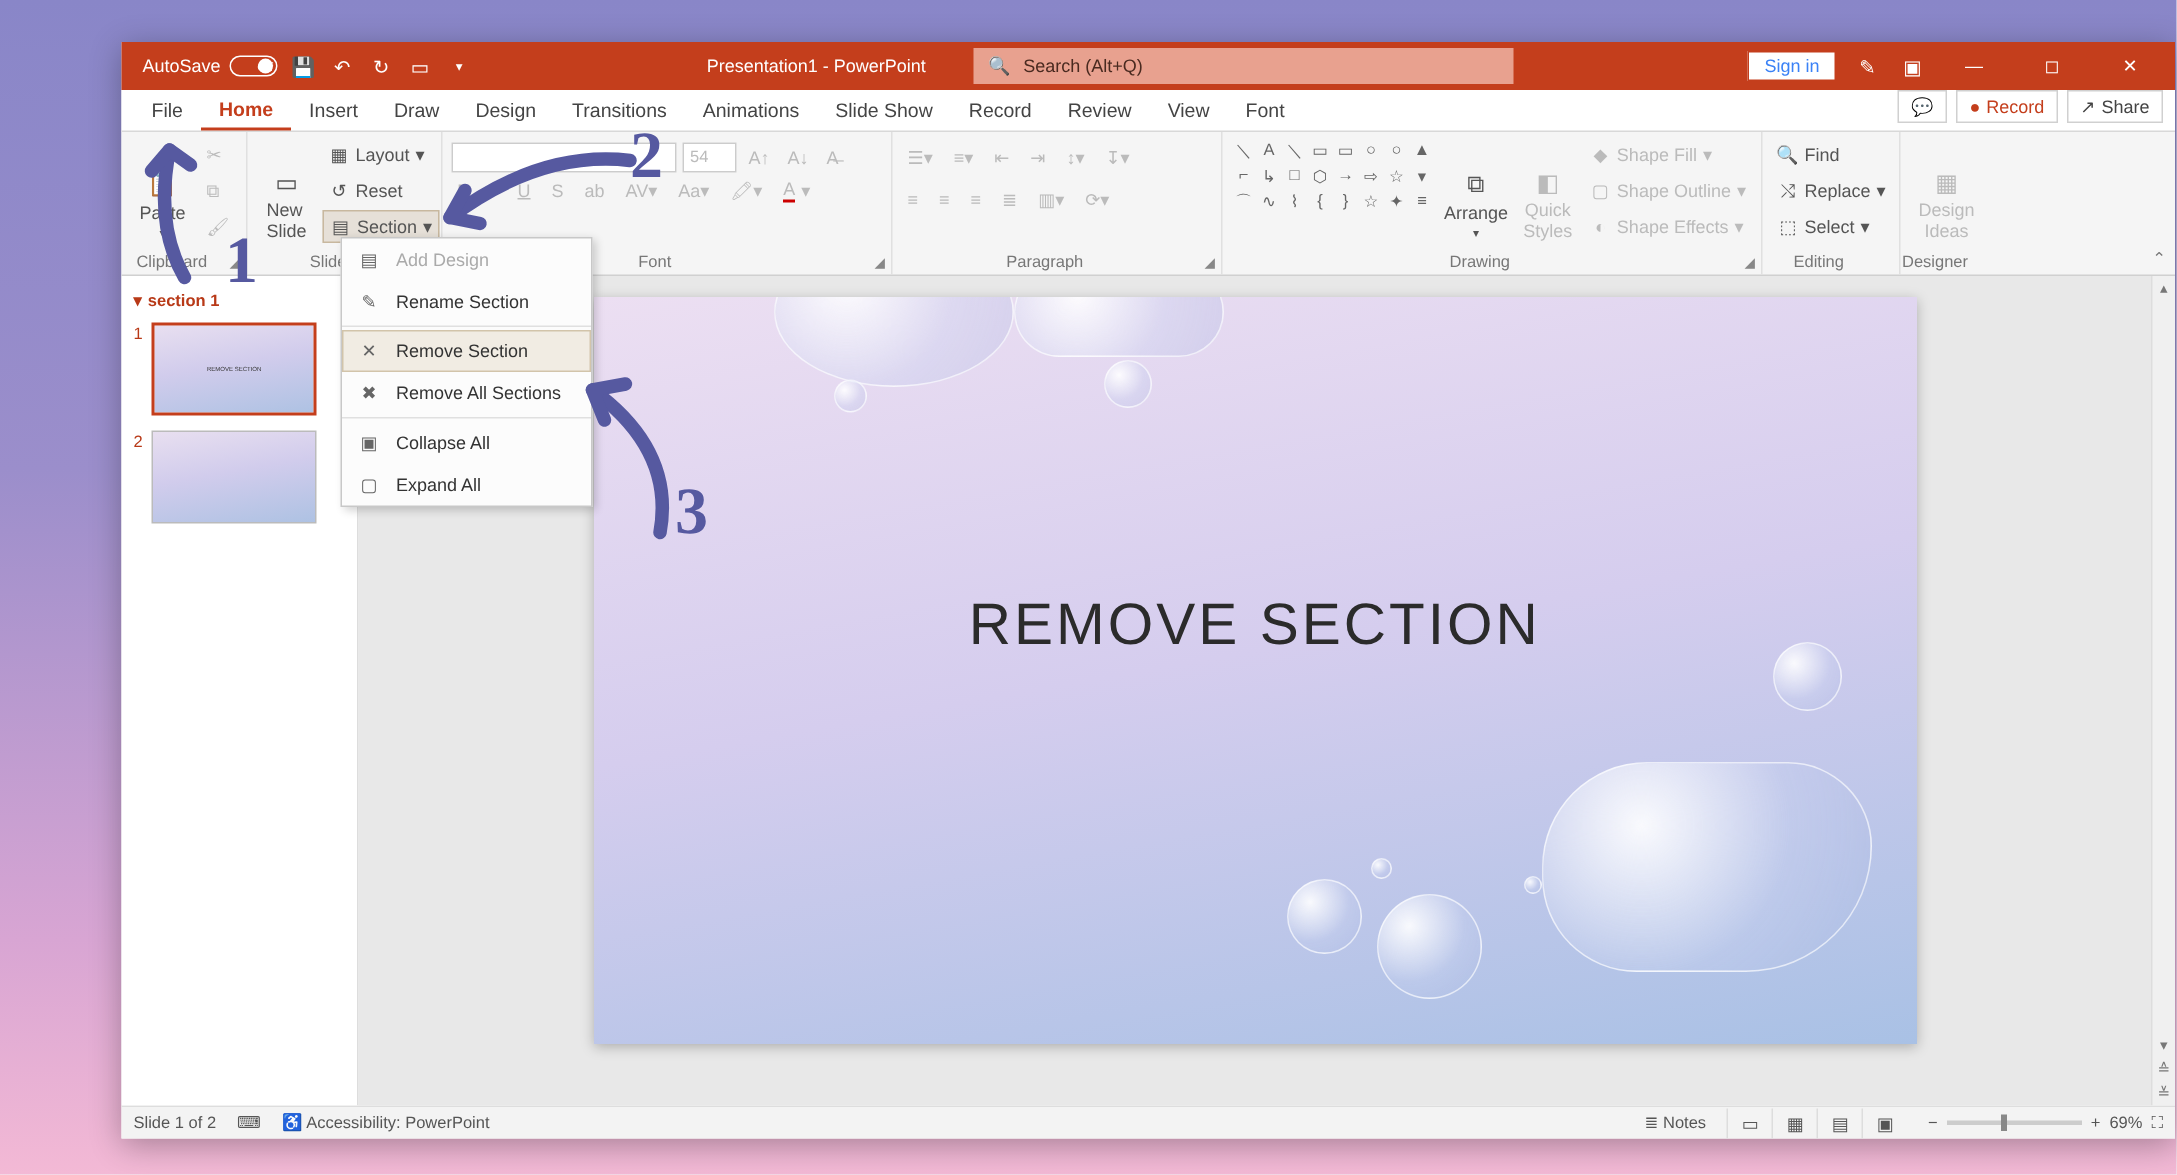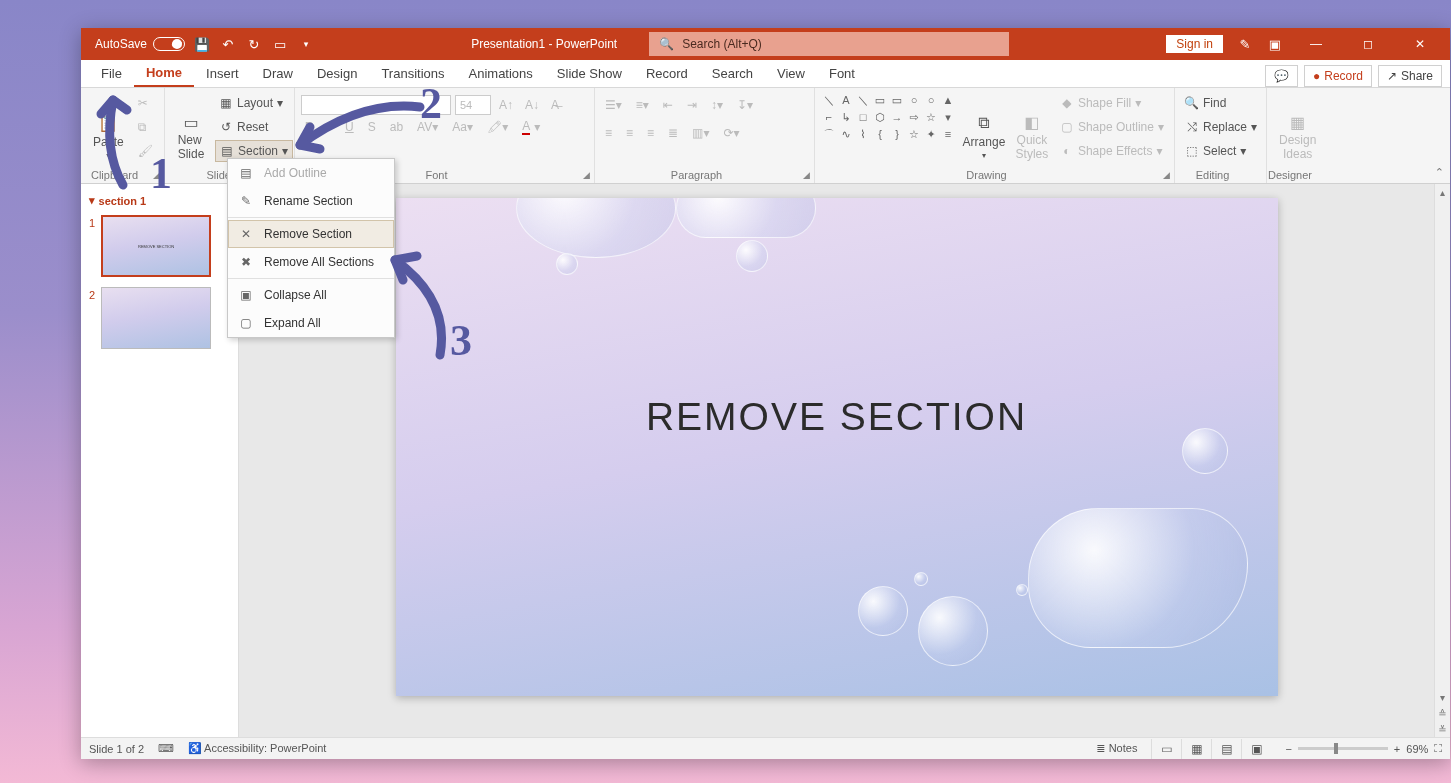--- a/index.html
+++ b/index.html
@@ -11,25 +11,25 @@
 .titlebar { height: 32px; background: #c43e1c; display: flex; align-items: center; color: #fff; font-size: 12px; }
 .titlebar .left { display: flex; align-items: center; gap: 8px; padding-left: 14px; }
 .autosave { display: flex; align-items: center; gap: 6px; }
 .toggle { width: 32px; height: 14px; border: 1px solid #fff; border-radius: 8px; display: flex; align-items: center; padding: 0 2px; font-size: 8px; justify-content: flex-end; }
 .toggle-knob { width: 10px; height: 10px; background: #fff; border-radius: 50%; margin-left: -10px; }
 .qat-icon { width: 18px; height: 18px; display: flex; align-items: center; justify-content: center; font-size: 13px; cursor: pointer; }
 .titlebar .center { flex: 1; display: flex; align-items: center; justify-content: center; gap: 32px; }
 .doc-title { font-size: 12px; }
 .search { background: #e8a18f; height: 24px; width: 360px; display: flex; align-items: center; padding: 0 10px; color: #4a2a20; gap: 8px; font-size: 12px; }
 .titlebar .right { display: flex; align-items: center; gap: 12px; padding-right: 10px; }
-.signin { background: #fff; color: #c2410c; padding: 2px 10px; font-size: 12px; border: 1px solid #c43e1c; }
+.signin { background: #fff; color: #3b82f6; padding: 2px 10px; font-size: 12px; border: 1px solid #c43e1c; }
 .win-btn { width: 40px; height: 32px; display: flex; align-items: center; justify-content: center; font-size: 12px; cursor: pointer; }
 
 
-.ribbon-tabs { height: 28px; background: #fff; border-bottom: 1px solid #d8d8d8; display: flex; align-items: flex-end; padding: 0 8px; font-size: 13px; color: #444; }
+.ribbon-tabs { height: 28px; background: #fff; border-bottom: 1px solid #d8d8d8; display: flex; align-items: flex-start; padding: 0 8px; font-size: 13px; color: #444; }
 .ribbon-tabs .tab { padding: 0 12px; height: 100%; display: flex; align-items: center; cursor: pointer; }
 .ribbon-tabs .tab.active { color: #c43e1c; border-bottom: 2px solid #c43e1c; font-weight: 600; }
 .ribbon-right { margin-left: auto; display: flex; gap: 6px; align-items: center; }
 .rib-btn { border: 1px solid #d0d0d0; height: 22px; padding: 0 8px; display: flex; align-items: center; gap: 4px; font-size: 12px; cursor: pointer; background: #fff; }
 .rib-btn.rec { color: #c43e1c; }
 
 
 .ribbon { height: 96px; background: #f5f5f5; border-bottom: 1px solid #d0d0d0; display: flex; font-size: 12px; color: #555; position: relative; }
 .group { border-right: 1px solid #e0e0e0; padding: 4px 6px 2px 6px; display: flex; flex-direction: column; position: relative; }
 .group-label { position: absolute; bottom: 2px; left: 0; right: 16px; text-align: center; font-size: 11px; color: #777; }
@@ -128,21 +128,21 @@
   <div class="ribbon-tabs">
     <div class="tab">File</div>
     <div class="tab active">Home</div>
     <div class="tab">Insert</div>
     <div class="tab">Draw</div>
     <div class="tab">Design</div>
     <div class="tab">Transitions</div>
     <div class="tab">Animations</div>
     <div class="tab">Slide Show</div>
     <div class="tab">Record</div>
-    <div class="tab">Search</div>
+    <div class="tab">Review</div>
     <div class="tab">View</div>
     <div class="tab">Font</div>
     <div class="ribbon-right">
       <div class="rib-btn">💬</div>
       <div class="rib-btn rec">● <span>Record</span></div>
       <div class="rib-btn">↗ <span>Share</span></div>
     </div>
   </div>
 
   <div class="ribbon">
@@ -307,21 +307,21 @@
 Ideas</span>
           </div>
       </div>
       <div class="group-label">Designer</div>
     </div>
     <span class="ribbon-collapse">⌃</span>
 
     <div class="menu" style="left:146px; top:70px">
       <div class="menu-item dis">
           <span class="mi-ic">▤</span>
-          <span>Add Outline</span>
+          <span>Add Design</span>
         </div>
       <div class="menu-item">
           <span class="mi-ic">✎</span>
           <span>Rename Section</span>
         </div>
       <div class="menu-sep"></div>
       <div class="menu-item hov">
           <span class="mi-ic">✕</span>
           <span>Remove Section</span>
         </div>

